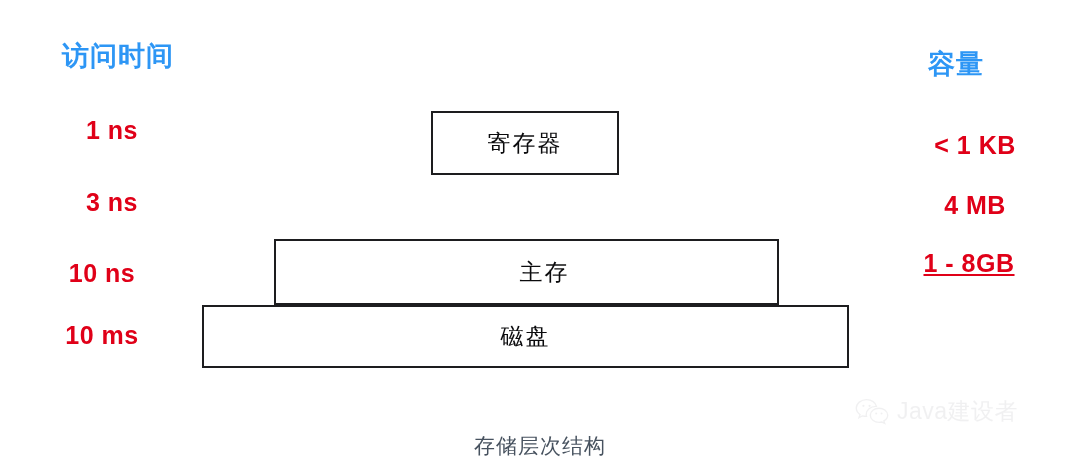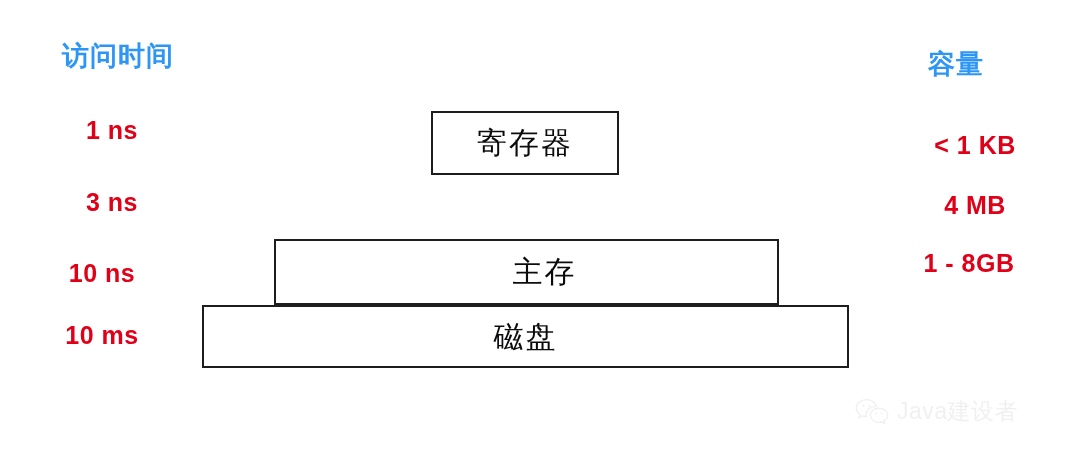--- a/index.html
+++ b/index.html
@@ -54,36 +54,36 @@
 
   
   #metric-left-0 { left: 22px;  top: 116px; }
   #metric-left-1 { left: 22px;  top: 188px; }
   #metric-left-2 { left: 12px;  top: 259px; }
   #metric-left-3 { left: 12px;  top: 321px; }
 
   
   #metric-right-0 { left: 880px; top: 131px; }
   #metric-right-1 { left: 880px; top: 191px; }
-  #metric-right-2 { left: 874px; top: 249px; }
+  #metric-right-2 { left: 874px; top: 249px; text-decoration: underline; }
   #metric-right-3 { left: 874px; top: 316px; }
 
   
   .tier {
     position: absolute;
     box-sizing: border-box;
     background: #ffffff;
     border: 2px solid #1d1d1f;
     display: flex;
     align-items: center;
     justify-content: center;
   }
   .tier-label {
     font-family: "Liberation Sans", "DejaVu Sans", sans-serif;
-    font-size: 30px;
+    font-size: 23px;
     color: #0b0b0d;
     letter-spacing: 2px;
     line-height: 1;
   }
 
   #tier-0 { left: 431px; top: 111px; width: 188px; height: 64px; z-index: 4; }
   #tier-1 { left: 356px; top: 175px; width: 341px; height: 65px; z-index: 3; }
   #tier-2 { left: 274px; top: 239px; width: 505px; height: 66px; z-index: 2; padding-left: 36px; }
   #tier-3 { left: 202px; top: 305px; width: 647px; height: 63px; z-index: 1; }
 
@@ -138,20 +138,21 @@
   <div class="tier" id="tier-0">
     <span class="tier-label">寄存器</span>
   </div>
   <div class="tier" id="tier-2">
     <span class="tier-label">主存</span>
   </div>
   <div class="tier" id="tier-3">
     <span class="tier-label">磁盘</span>
   </div>
 
+  <div id="caption">存储层次结构</div>
 
   <div id="watermark">
     <span>
       <svg id="wechat-icon" width="34" height="28" viewBox="0 0 34 28" fill="none" xmlns="http://www.w3.org/2000/svg">
         <path d="M11.6 1.6C5.9 1.6 1.3 5.4 1.3 10.1c0 2.6 1.4 4.9 3.7 6.5l-1 3 3.4-1.7c1.2.3 2.2.5 3.4.5h.7c-.2-.6-.3-1.3-.3-2 0-4.4 4.3-8 9.6-8h.6C20.8 4.8 16.6 1.6 11.6 1.6z" stroke="#e3e3e5" stroke-width="1.4" fill="none"></path>
         <circle cx="8.4" cy="7.8" r="1.1" fill="#e3e3e5"></circle>
         <circle cx="14.6" cy="7.8" r="1.1" fill="#e3e3e5"></circle>
         <path d="M32.7 17.3c0-3.9-3.9-7.1-8.7-7.1s-8.7 3.2-8.7 7.1c0 3.9 3.9 7.1 8.7 7.1 1 0 2-.2 2.9-.4l2.8 1.4-.8-2.5c2.3-1.3 3.8-3.4 3.8-5.6z" stroke="#e3e3e5" stroke-width="1.4" fill="none"></path>
         <circle cx="21.2" cy="15.6" r="1" fill="#e3e3e5"></circle>
         <circle cx="26.6" cy="15.6" r="1" fill="#e3e3e5"></circle>

